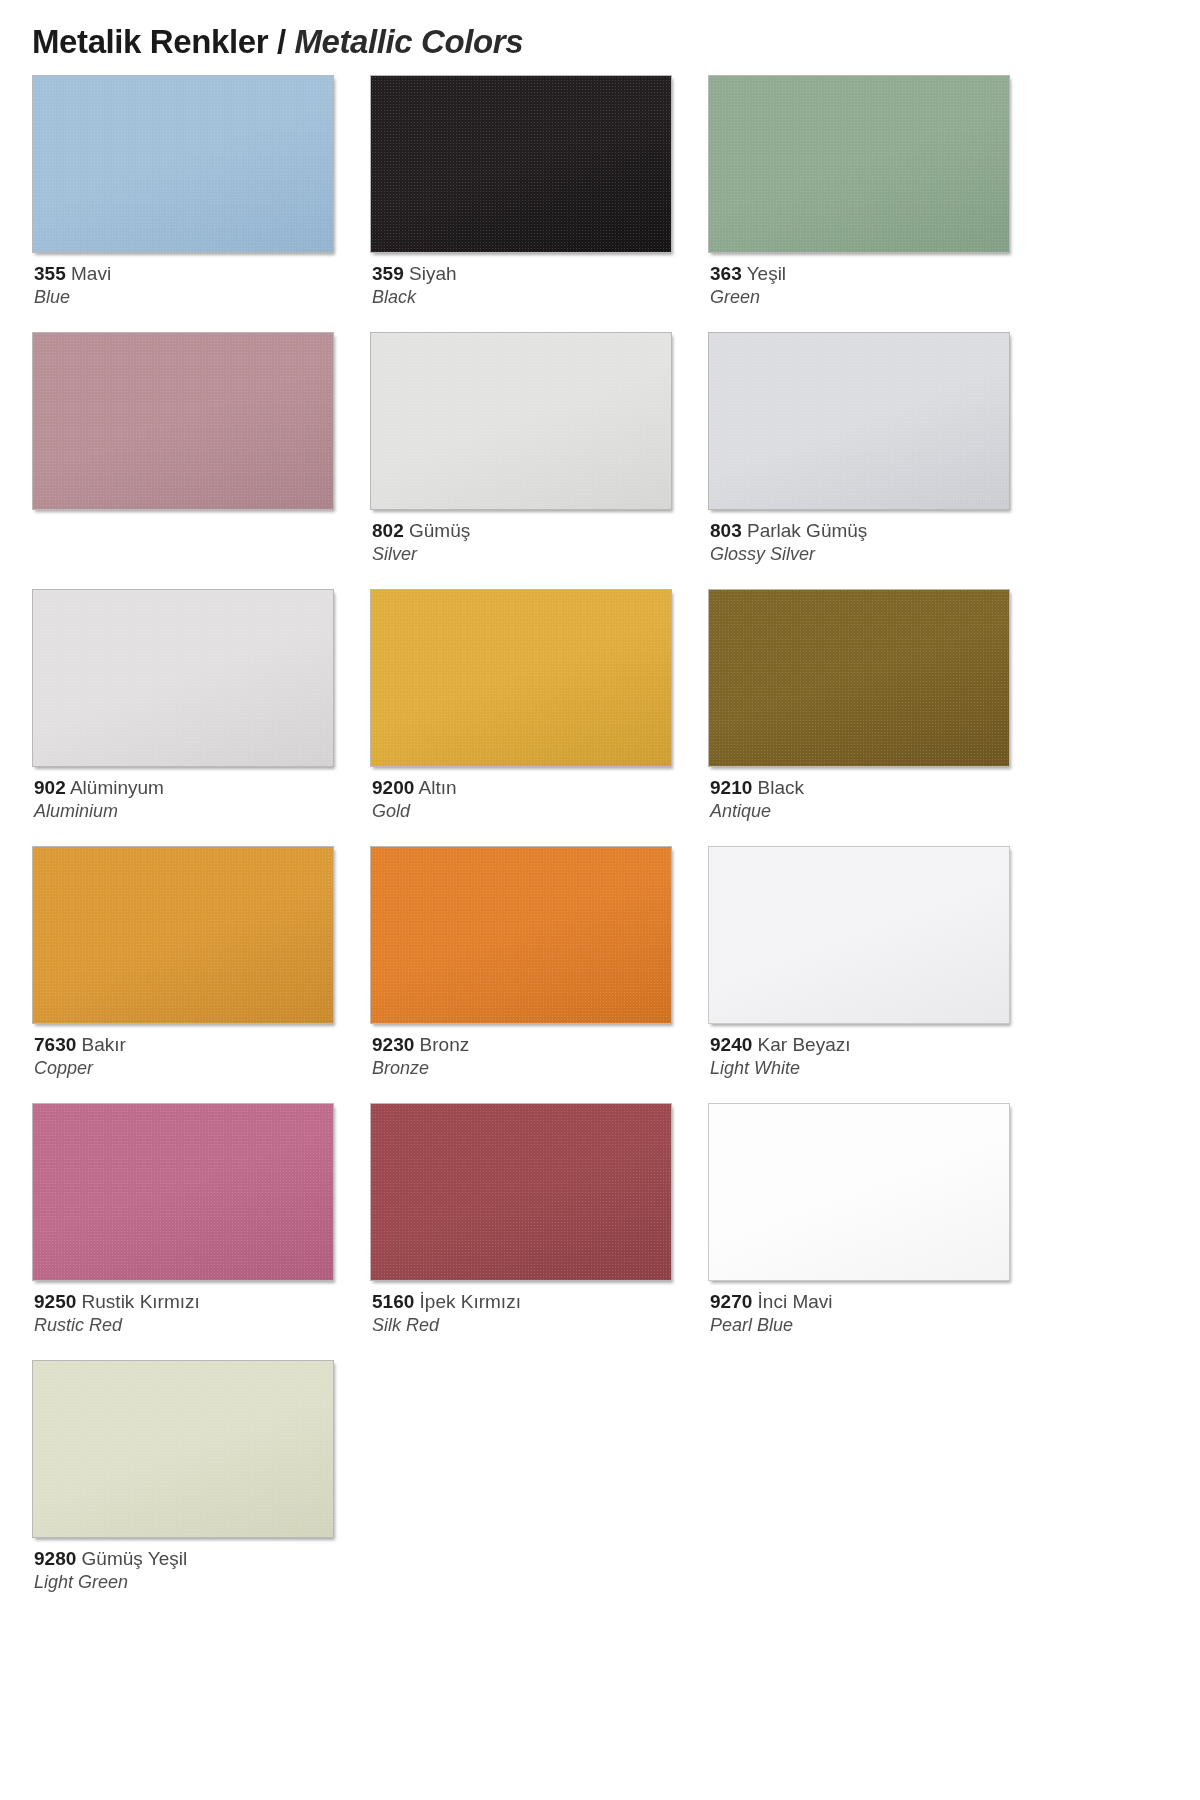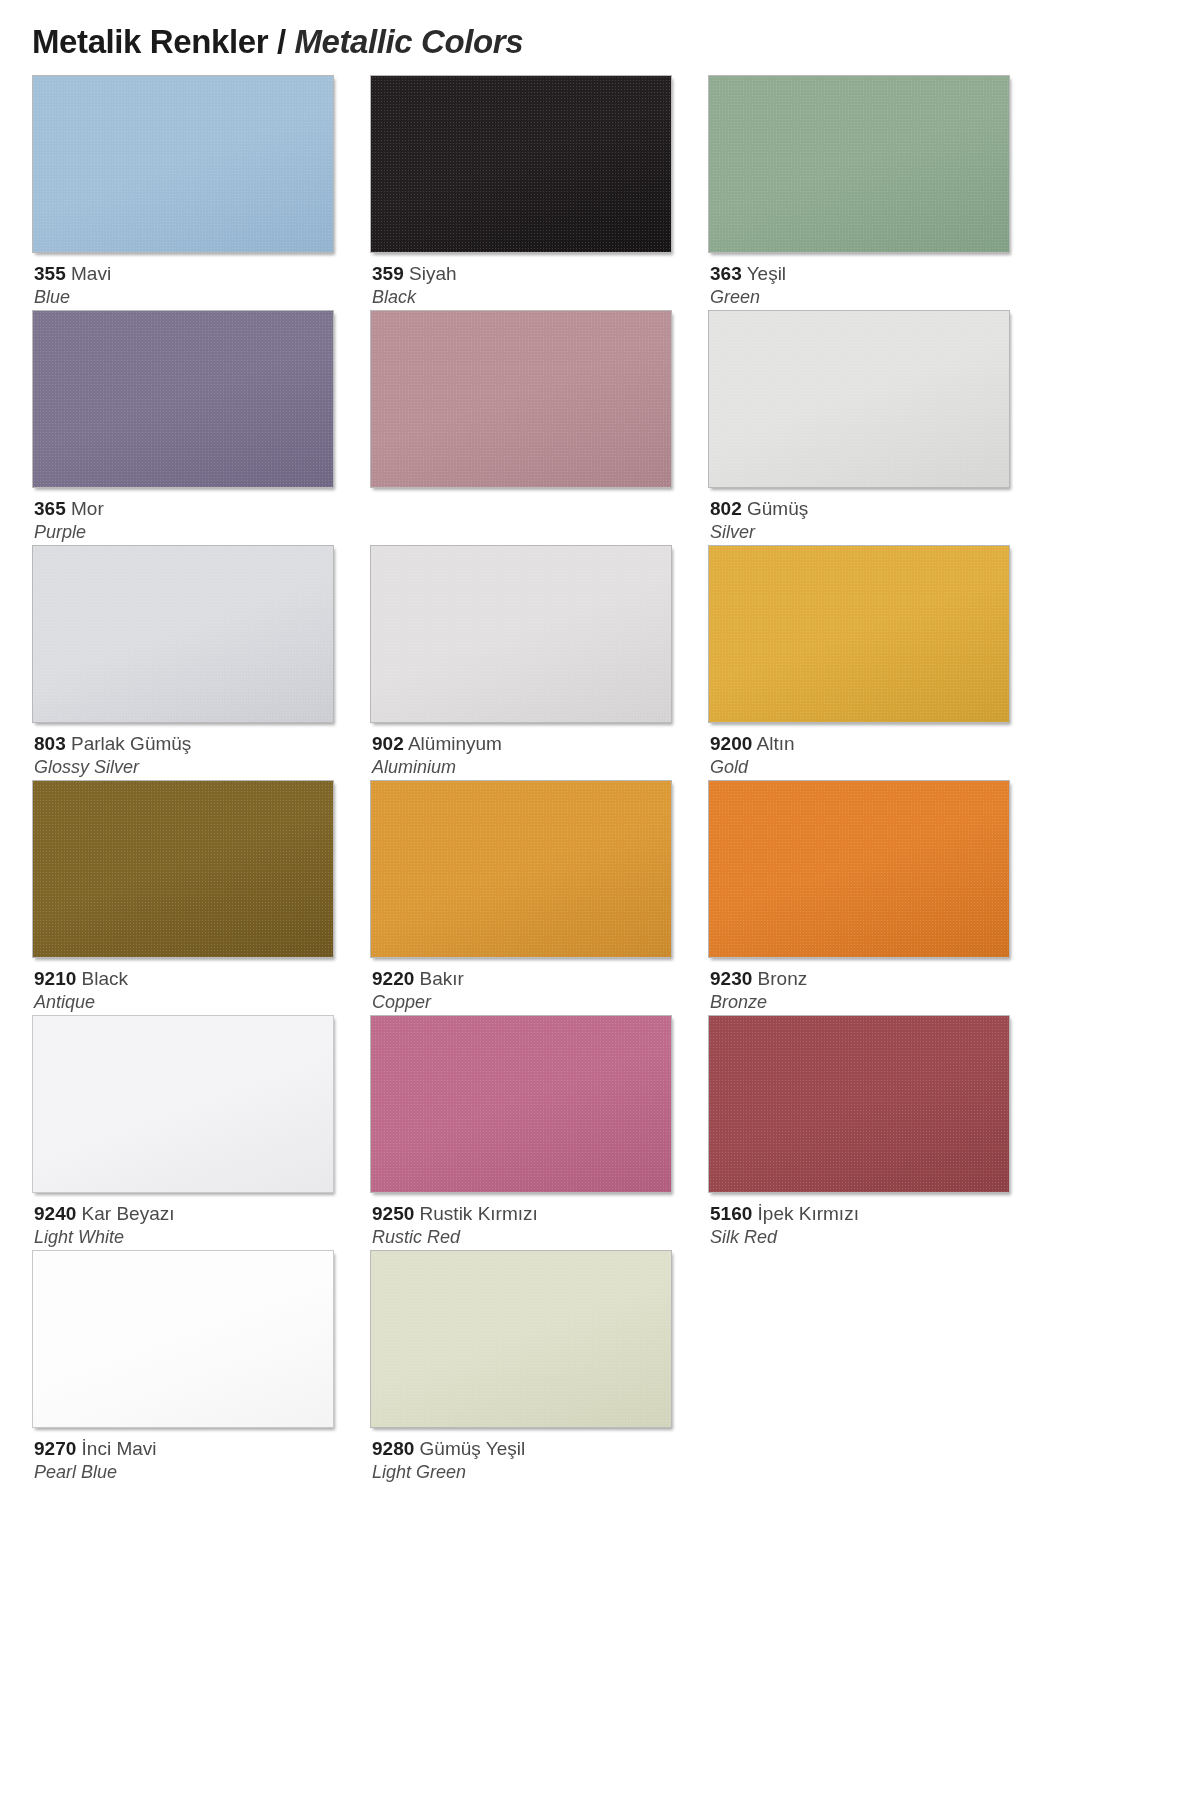--- a/index.html
+++ b/index.html
@@ -46,21 +46,21 @@
 
   .swatch-grid {
     display: grid;
     grid-template-columns: repeat(3, 335px);
     column-gap: 3px;
     row-gap: 0px;
   }
   .swatch-cell {
     width: 335px;
     box-sizing: border-box;
-    padding-bottom: 2px;
+    padding-bottom: 24px;
   }
   .swatch-chip {
     width: 302px;
     height: 178px;
     box-sizing: border-box;
     position: relative;
     border: 1px solid #b9b9b9;
     box-shadow: 2px 3px 3px -1px rgba(0,0,0,0.33);
     overflow: hidden;
   }
@@ -139,31 +139,20 @@
       <div class="grain" style="background-image: radial-gradient(rgba(255, 255, 255, 0.3) 0.6px, transparent 0.7px), radial-gradient(rgba(0, 0, 0, 0.16) 0.6px, transparent 0.7px); background-size: 3px 3px, 4px 4px; background-position: 0px 0px, 2px 1px;"></div>
     </div>
     <div class="swatch-labels">
       <div class="label-tr">
         <span class="code">363</span><span class="name"> Yeşil</span>
       </div>
       <div class="label-en">Green</div>
     </div>
   </div>
 
-  <div class="swatch-cell">
-    <div class="swatch-chip" style="background: linear-gradient(160deg, rgb(125, 116, 144) 0%, rgb(125, 116, 144) 48%, rgb(111, 103, 131) 100%);">
-      <div class="grain" style="background-image: radial-gradient(rgba(255, 255, 255, 0.3) 0.6px, transparent 0.7px), radial-gradient(rgba(0, 0, 0, 0.16) 0.6px, transparent 0.7px); background-size: 3px 3px, 4px 4px; background-position: 0px 0px, 2px 1px;"></div>
-    </div>
-    <div class="swatch-labels">
-      <div class="label-tr">
-        <span class="code">365</span><span class="name"> Mor</span>
-      </div>
-      <div class="label-en">Purple</div>
-    </div>
-  </div>
 
   <div class="swatch-cell">
     <div class="swatch-chip" style="background: linear-gradient(160deg, rgb(186, 144, 151) 0%, rgb(186, 144, 151) 48%, rgb(173, 131, 139) 100%);">
       <div class="grain" style="background-image: radial-gradient(rgba(255, 255, 255, 0.3) 0.6px, transparent 0.7px), radial-gradient(rgba(0, 0, 0, 0.16) 0.6px, transparent 0.7px); background-size: 3px 3px, 4px 4px; background-position: 0px 0px, 2px 1px;"></div>
     </div>
   </div>
 
   <div class="swatch-cell">
     <div class="swatch-chip" style="background: linear-gradient(160deg, rgb(227, 227, 226) 0%, rgb(227, 227, 226) 48%, rgb(214, 214, 213) 100%);">
       <div class="grain" style="background-image: radial-gradient(rgba(255, 255, 255, 0.3) 0.6px, transparent 0.7px), radial-gradient(rgba(0, 0, 0, 0.16) 0.6px, transparent 0.7px); background-size: 3px 3px, 4px 4px; background-position: 0px 0px, 2px 1px;"></div>
@@ -223,21 +212,21 @@
       <div class="label-en">Antique</div>
     </div>
   </div>
 
   <div class="swatch-cell">
     <div class="swatch-chip" style="background: linear-gradient(160deg, rgb(220, 154, 55) 0%, rgb(220, 154, 55) 48%, rgb(202, 138, 44) 100%);">
       <div class="grain" style="background-image: radial-gradient(rgba(255, 255, 255, 0.3) 0.6px, transparent 0.7px), radial-gradient(rgba(0, 0, 0, 0.16) 0.6px, transparent 0.7px); background-size: 3px 3px, 4px 4px; background-position: 0px 0px, 2px 1px;"></div>
     </div>
     <div class="swatch-labels">
       <div class="label-tr">
-        <span class="code">9220</span><span class="name"> Bakır</span>
+        <span class="code">7630</span><span class="name"> Bakır</span>
       </div>
       <div class="label-en">Copper</div>
     </div>
   </div>
 
   <div class="swatch-cell">
     <div class="swatch-chip" style="background: linear-gradient(160deg, rgb(226, 128, 44) 0%, rgb(226, 128, 44) 48%, rgb(208, 113, 32) 100%);">
       <div class="grain" style="background-image: radial-gradient(rgba(255, 255, 255, 0.3) 0.6px, transparent 0.7px), radial-gradient(rgba(0, 0, 0, 0.16) 0.6px, transparent 0.7px); background-size: 3px 3px, 4px 4px; background-position: 0px 0px, 2px 1px;"></div>
     </div>
     <div class="swatch-labels">

